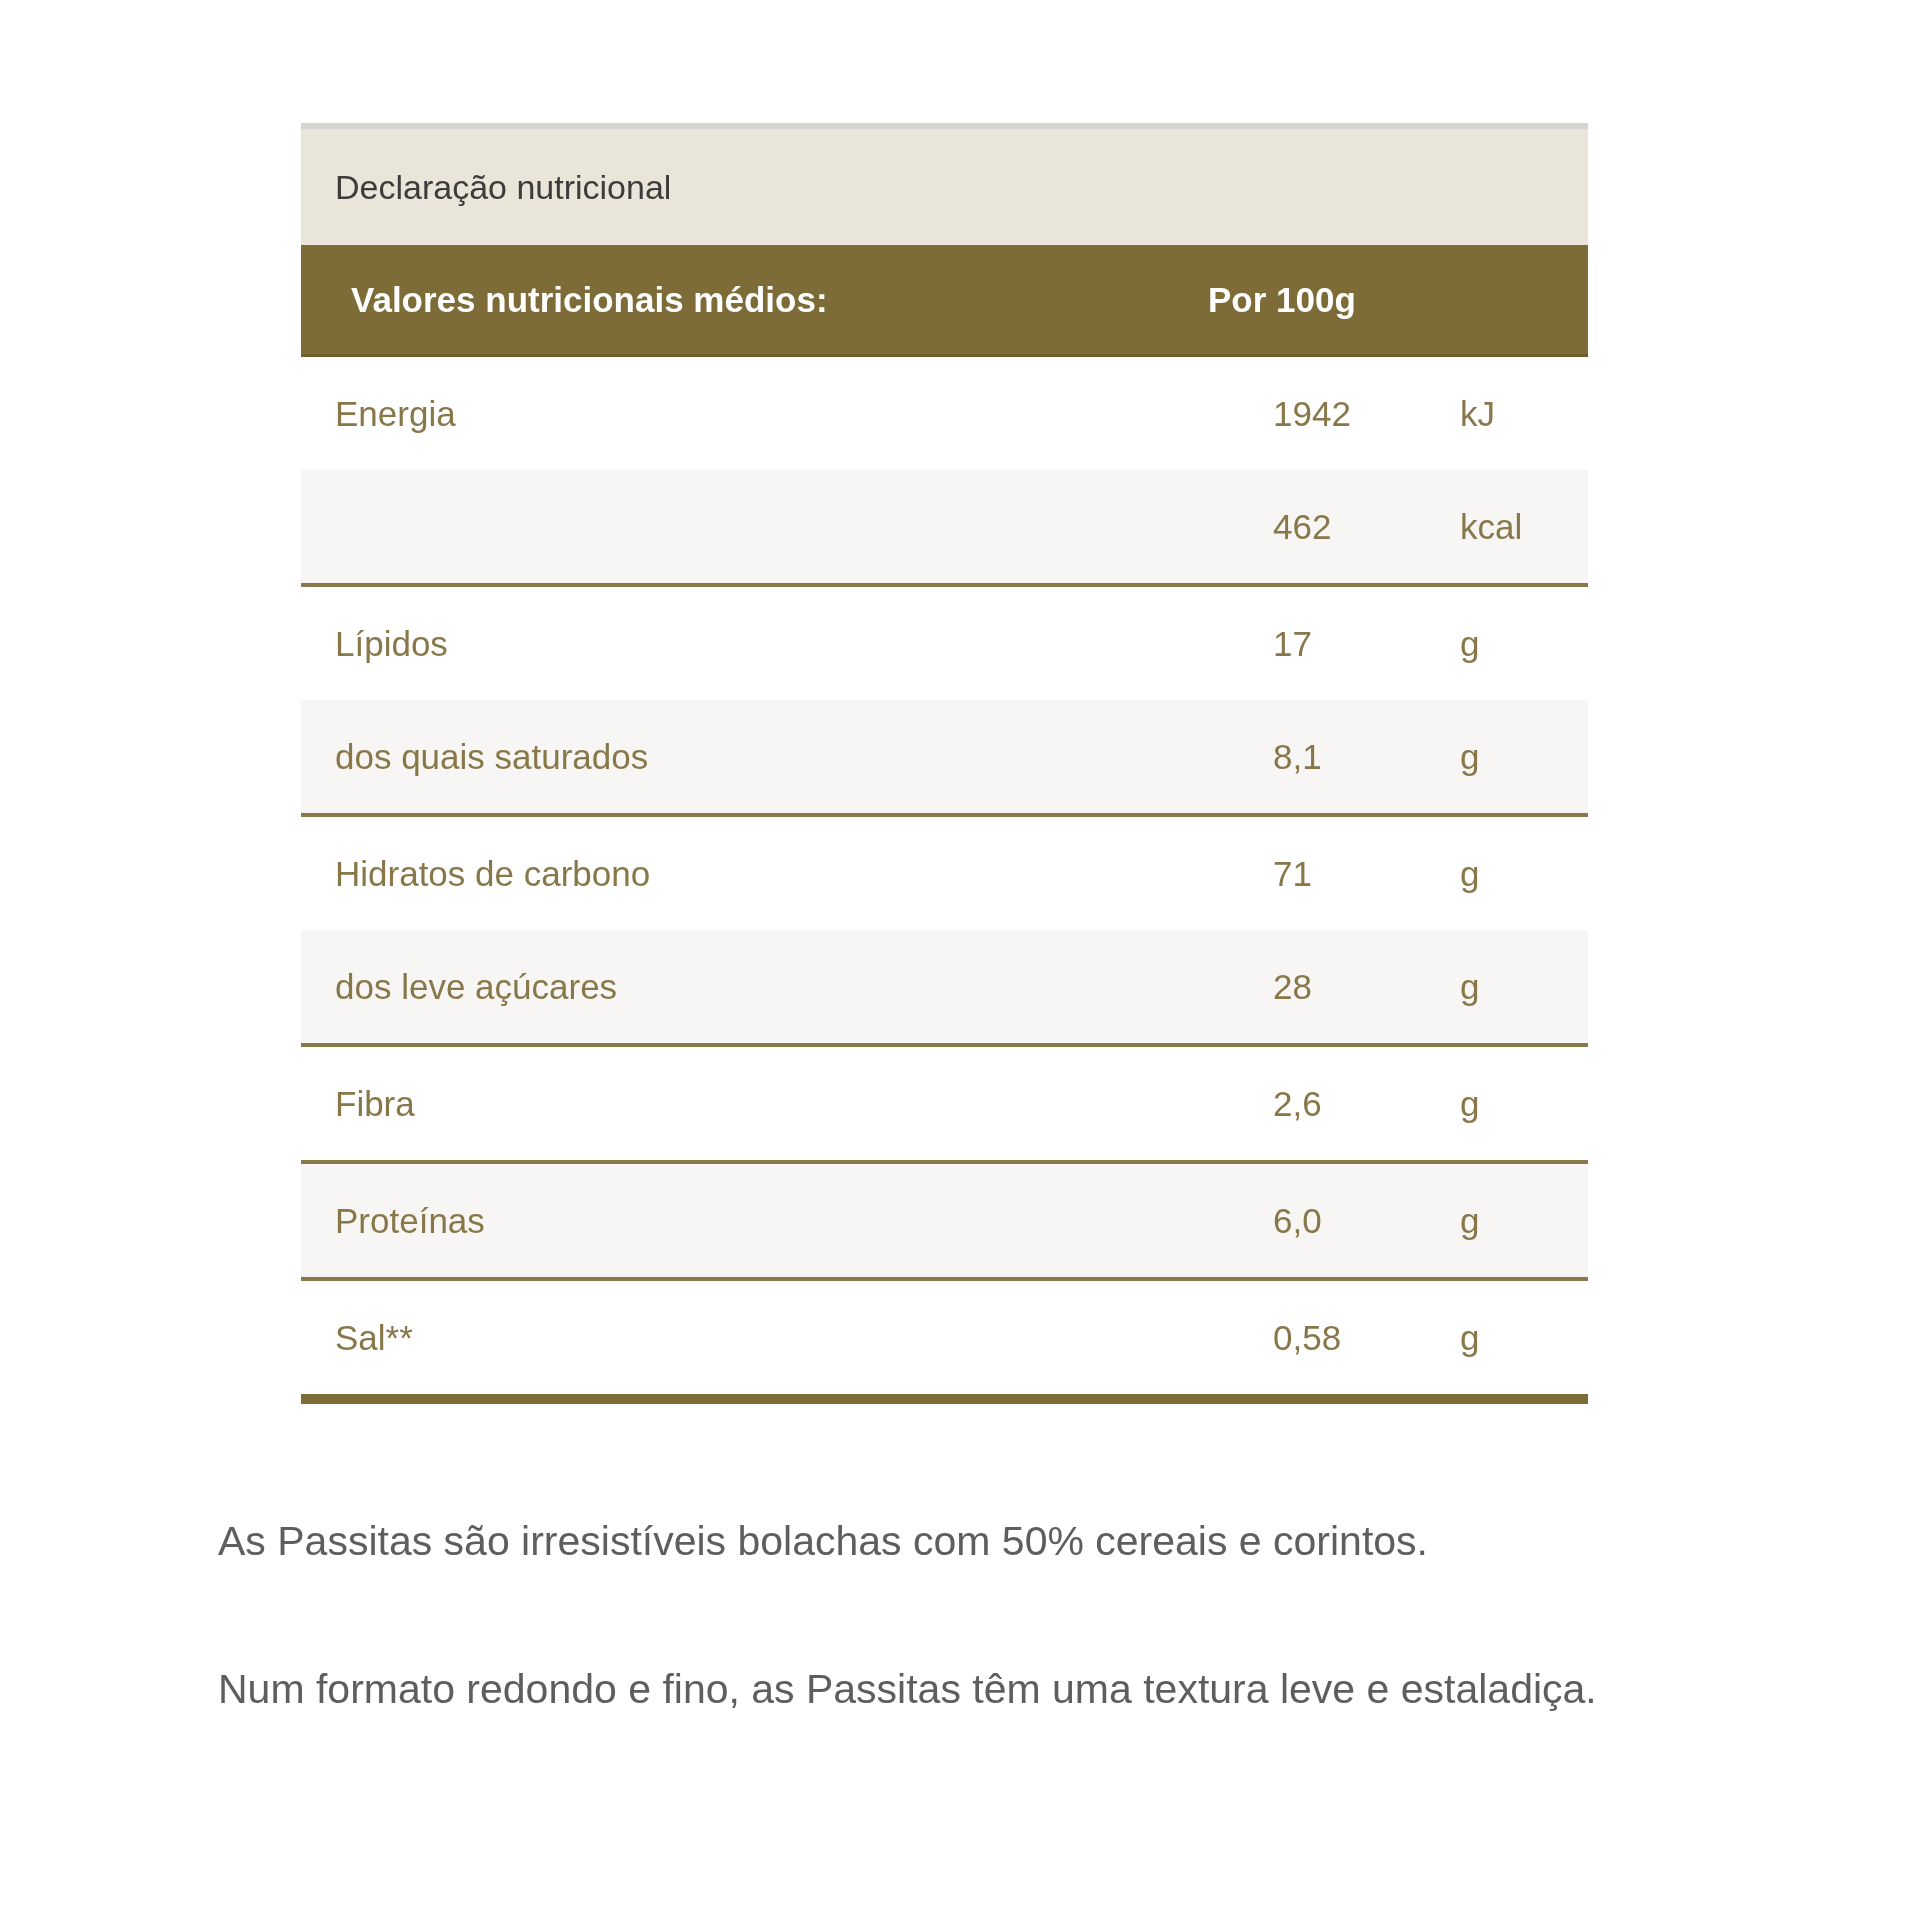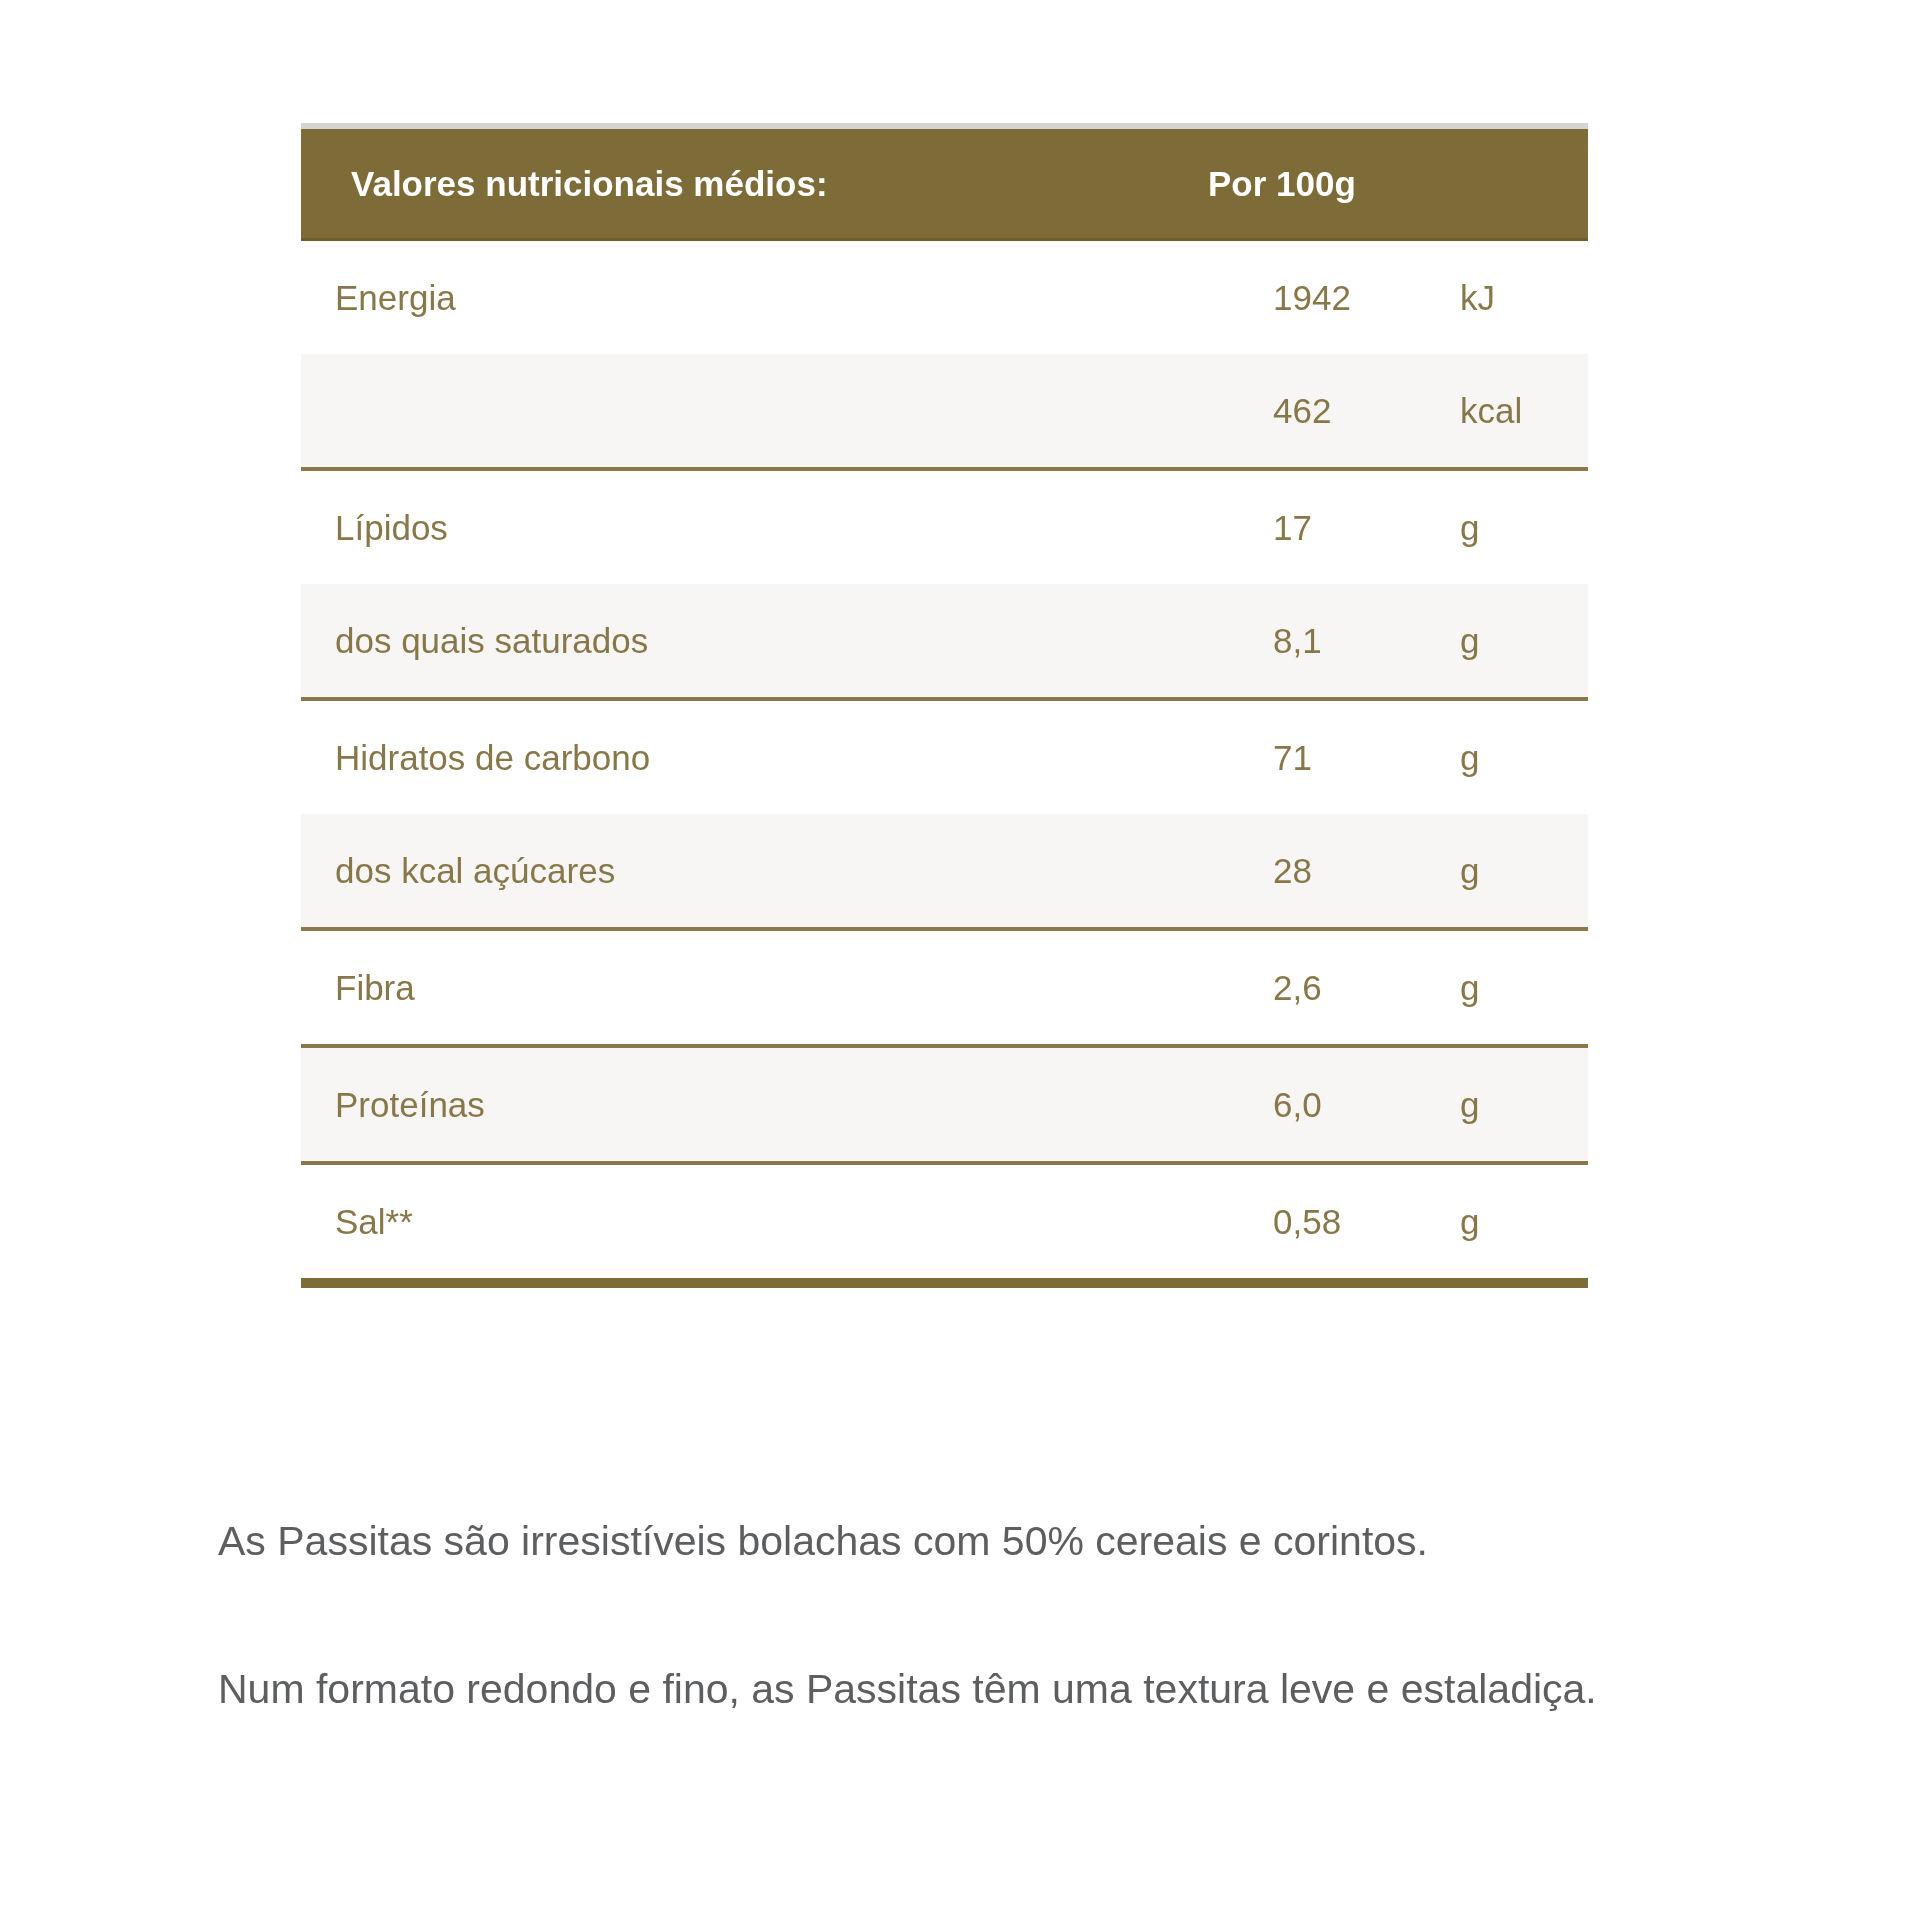--- a/index.html
+++ b/index.html
@@ -68,20 +68,23 @@
     color:var(--paraText,#5d5e60);
   }
   .description p{margin:0 0 76px 0;}
 </style>
 </head>
 <body>
 
 <section class="nutrition-card">
   <div class="card-topline"></div>
 
+  <header class="card-header">
+    <span>Declaração nutricional</span>
+  </header>
 
   <div class="table-head">
     <span class="th-left">Valores nutricionais médios:</span>
     <span class="th-right">Por 100g</span>
   </div>
 
   <div class="rows" id="rows">
       <div class="row">
         <span class="label">Energia</span>
         <span class="value">1942</span>
@@ -101,21 +104,21 @@
         <span class="label">dos quais saturados</span>
         <span class="value">8,1</span>
         <span class="unit">g</span>
       </div>
       <div class="row">
         <span class="label">Hidratos de carbono</span>
         <span class="value">71</span>
         <span class="unit">g</span>
       </div>
       <div class="row gray sep">
-        <span class="label">dos kcal açúcares</span>
+        <span class="label">dos leve açúcares</span>
         <span class="value">28</span>
         <span class="unit">g</span>
       </div>
       <div class="row sep">
         <span class="label">Fibra</span>
         <span class="value">2,6</span>
         <span class="unit">g</span>
       </div>
       <div class="row gray sep">
         <span class="label">Proteínas</span>

